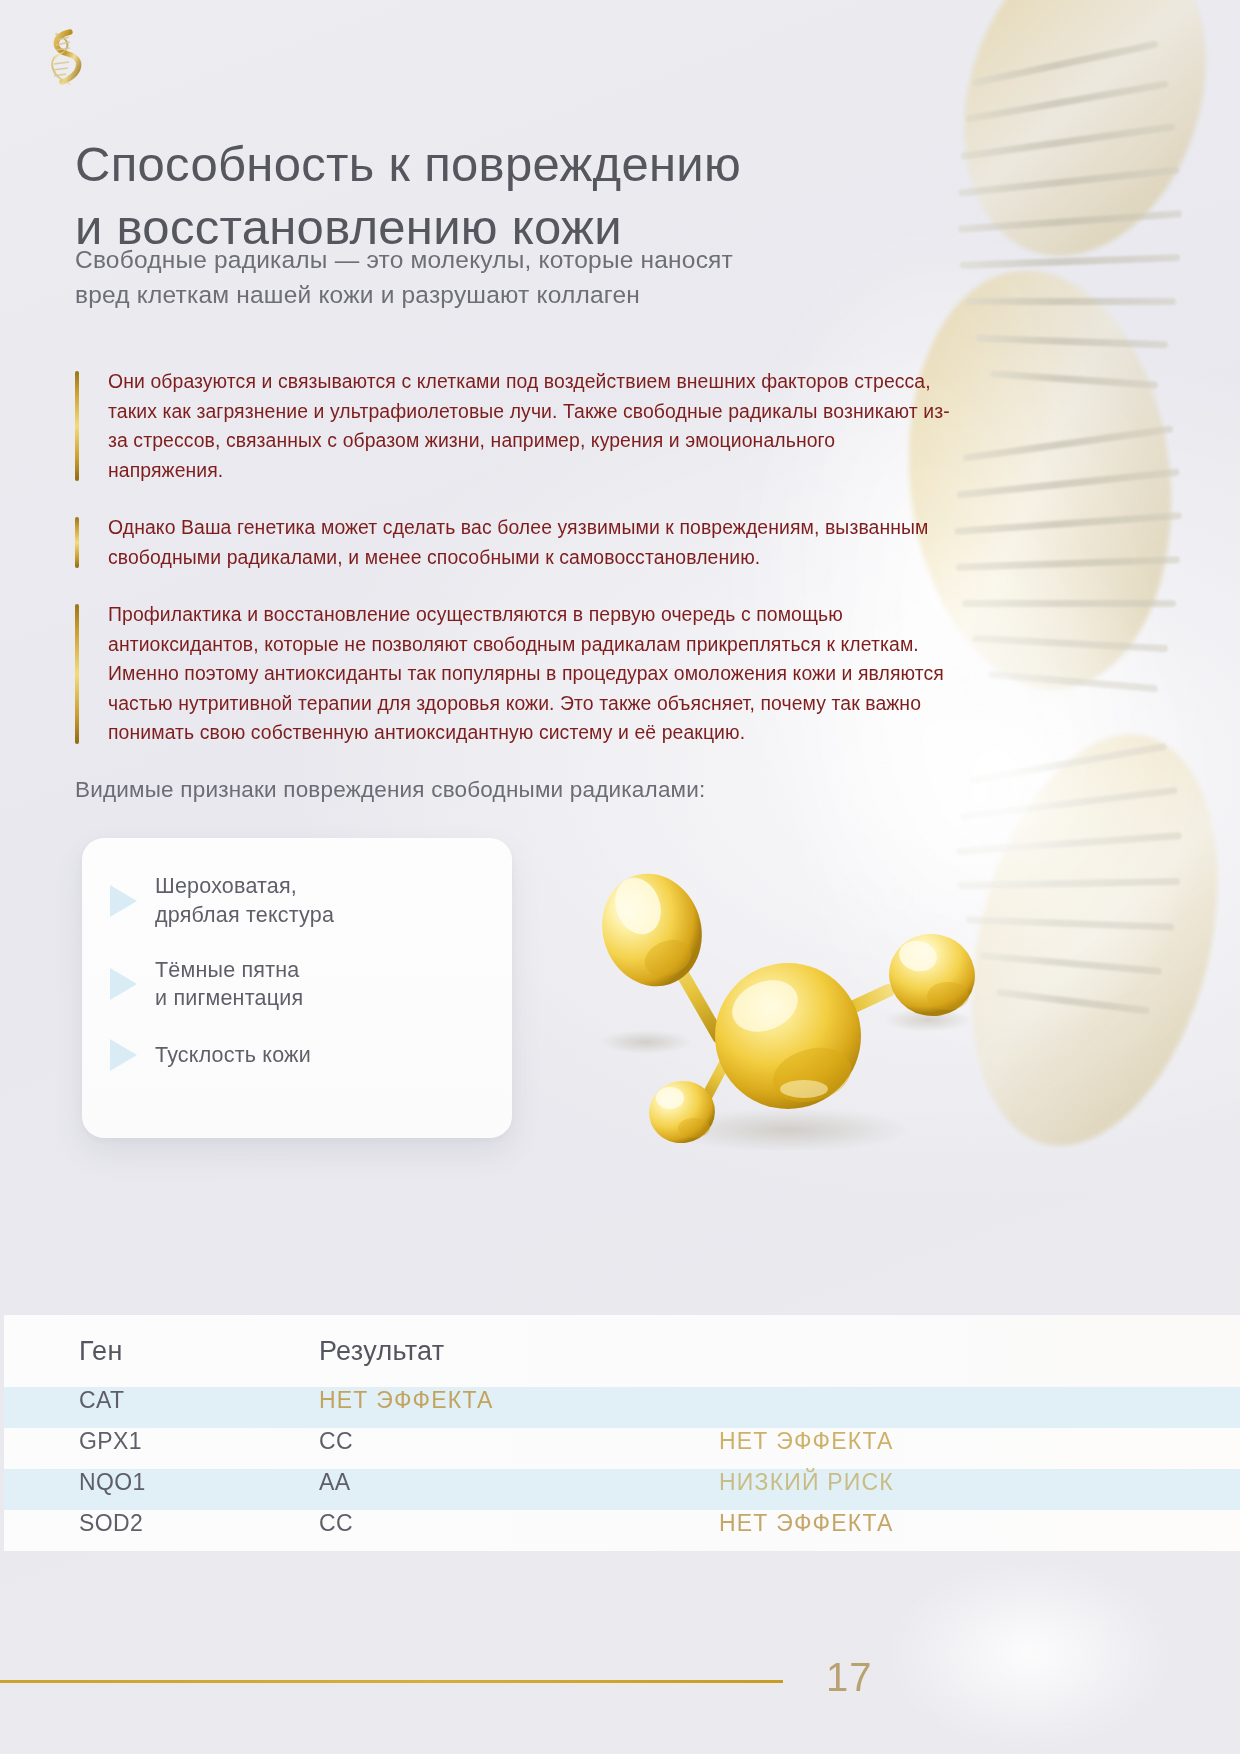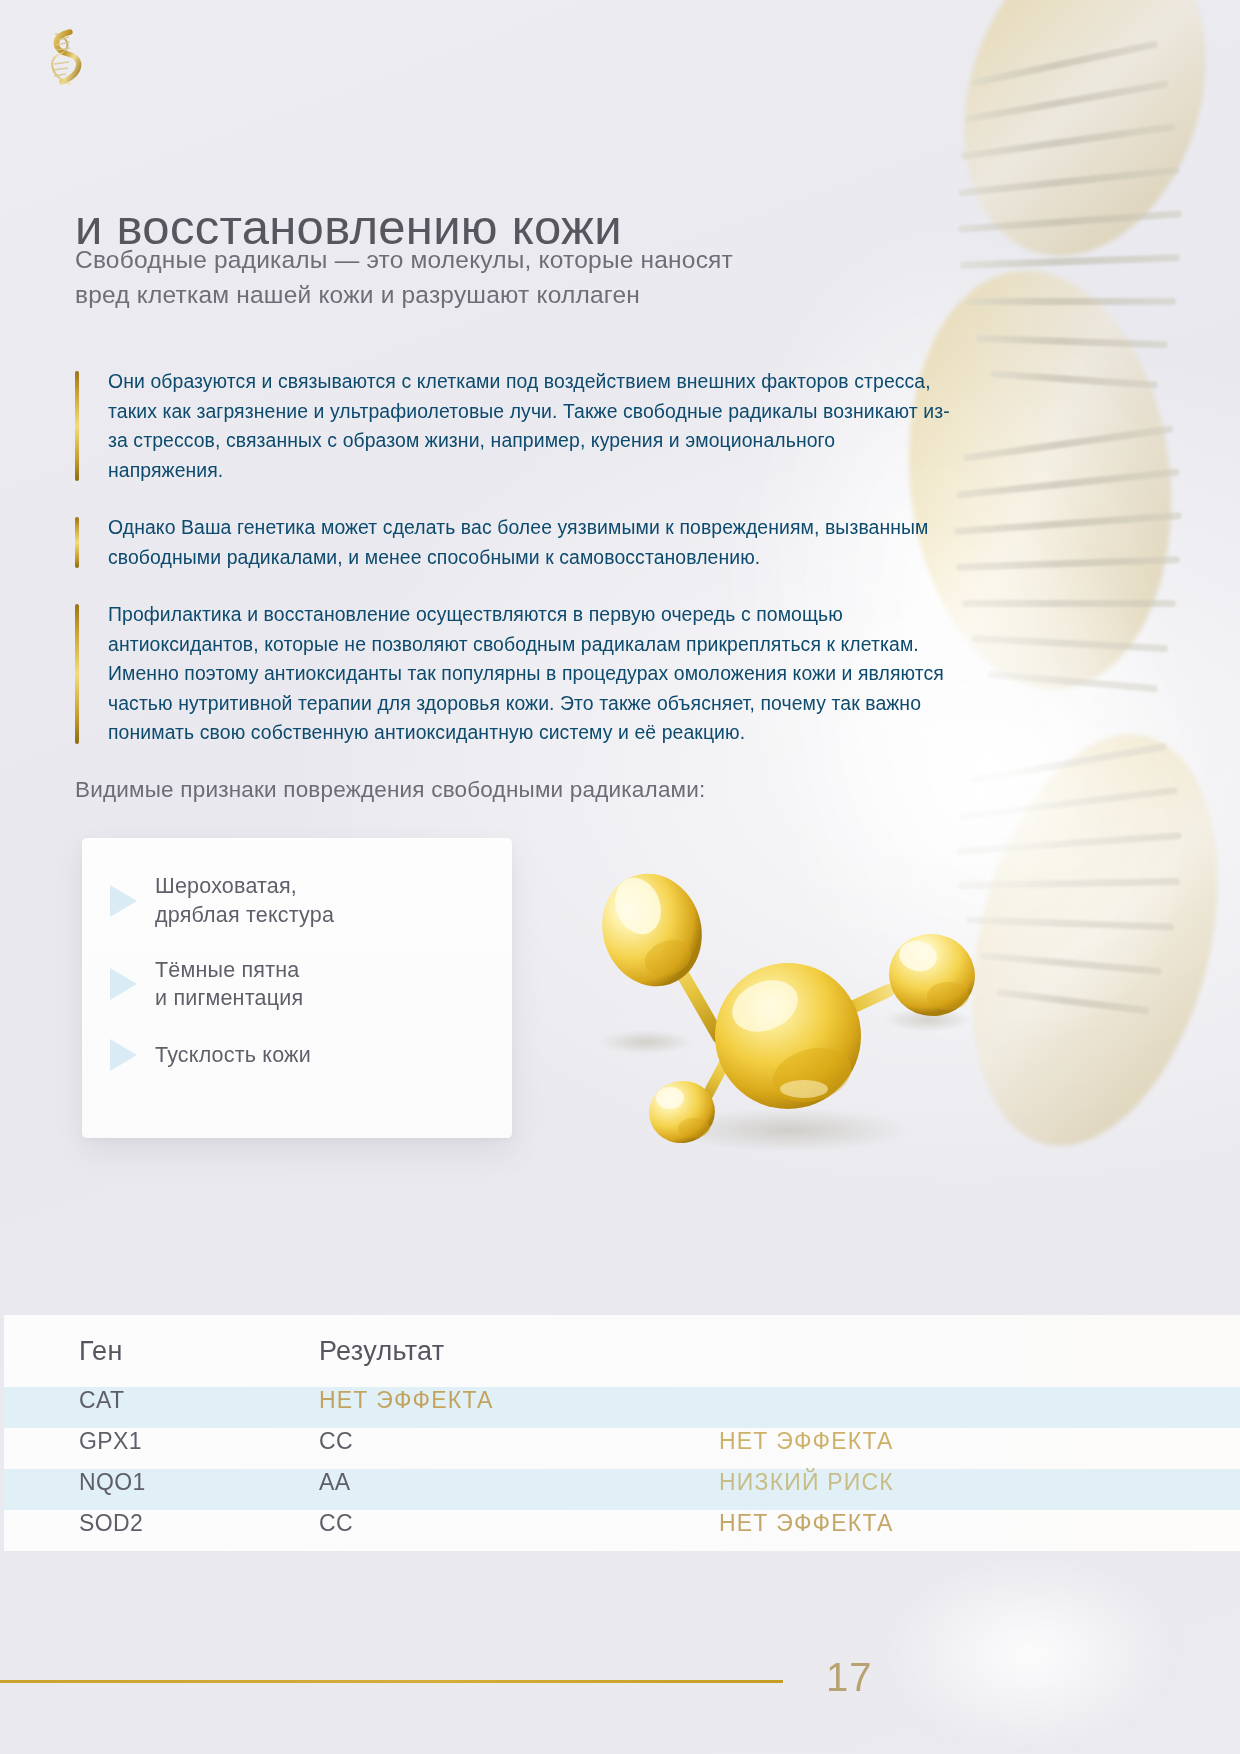--- a/index.html
+++ b/index.html
@@ -61,34 +61,34 @@
   
   .blocks{position:absolute;left:75px;top:348px;width:880px;}
   .pblock{position:relative;padding-left:33px;margin-bottom:28px;}
   .pblock:last-child{margin-bottom:0;}
   .pbar{
     position:absolute;left:0;top:4px;bottom:4px;width:3.5px;border-radius:2px;
     background:linear-gradient(180deg,#9a7418 0%,#c79d2e 18%,#f2dc7a 50%,#c79d2e 80%,#8d6a14 100%);
   }
   .ptext{
     font-size:19.4px;line-height:1.52;font-weight:300;letter-spacing:.1px;
-    color:#0c4a6e;
+    color:#7f1d1d;
   }
 
   
   .signs-heading{
     position:absolute;left:75px;top:777px;
     font-size:22.5px;font-weight:300;letter-spacing:.2px;color:#6c6c76;
   }
 
   
   .card{
     position:absolute;left:82px;top:838px;width:430px;height:300px;
     background:linear-gradient(180deg,#fdfdfe 0%,#fbfbfc 100%);
-    border-radius:5px;
+    border-radius:22px;
     box-shadow:0 14px 30px rgba(90,90,110,.10), 0 2px 6px rgba(90,90,110,.05);
   }
   .card-list{position:absolute;left:28px;top:34px;right:20px;}
   .card-item{display:flex;align-items:center;margin-bottom:26px;}
   .card-item:last-child{margin-bottom:0;}
   .tri{
     width:0;height:0;flex:0 0 auto;margin-right:18px;
     border-top:16px solid transparent;border-bottom:16px solid transparent;
     border-left:27px solid #d9ecf5;
   }
@@ -198,21 +198,21 @@
         <line x1="16" y1="21" x2="30" y2="18"></line>
         <line x1="16" y1="26" x2="30" y2="24"></line>
         <line x1="14" y1="40" x2="29" y2="38"></line>
         <line x1="13" y1="46" x2="28" y2="44"></line>
         <line x1="14" y1="52" x2="26" y2="50"></line>
       </g>
     </svg>
   </div>
 
   <h1 class="title">
-    <br>
+    <span>Способность к повреждению</span><br>
     <span>и восстановлению кожи</span>
   </h1>
 
   <div class="subtitle">
     <span>Свободные радикалы — это молекулы, которые наносят</span><br>
     <span>вред клеткам нашей кожи и разрушают коллаген</span>
   </div>
 
   <div class="blocks">
     <div class="pblock">

